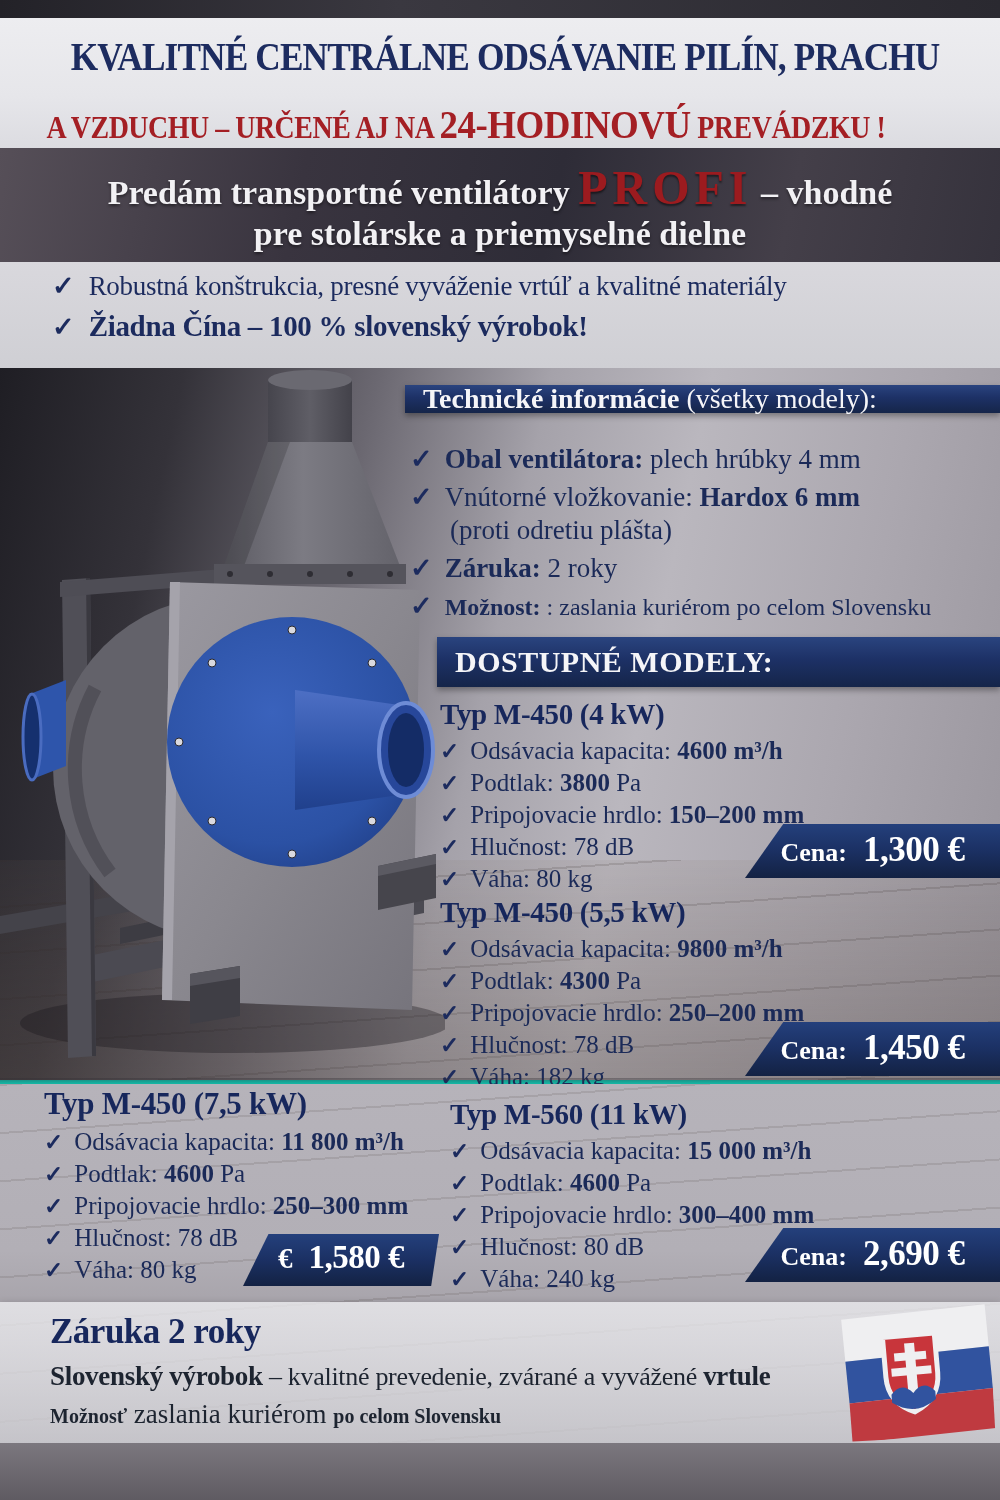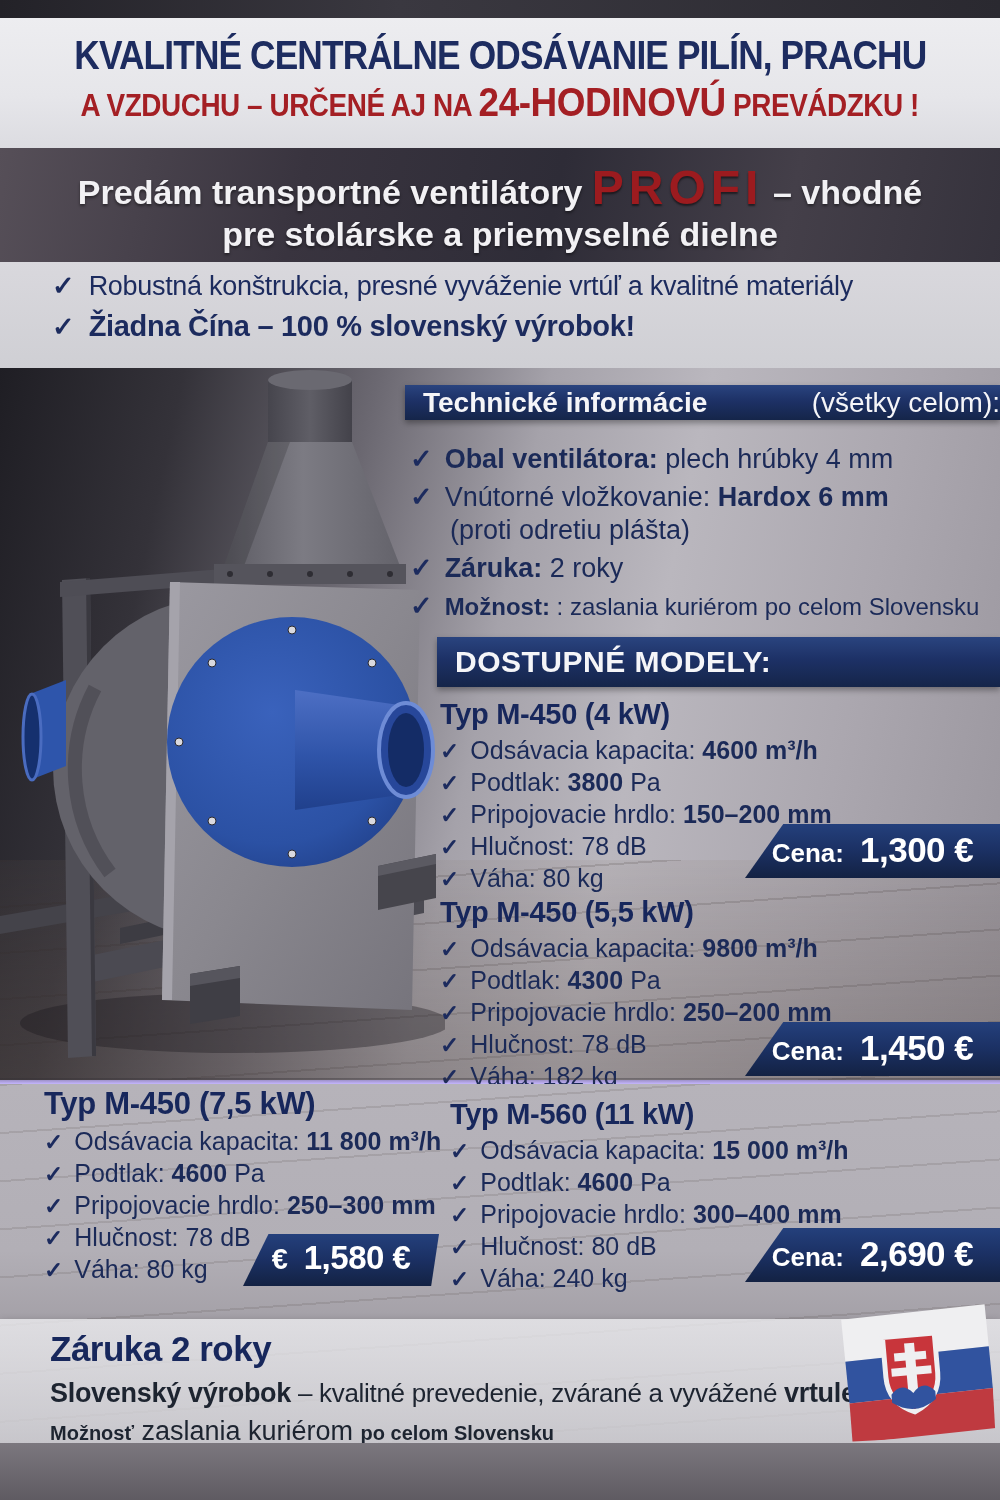--- a/index.html
+++ b/index.html
@@ -1,31 +1,31 @@
 <!DOCTYPE html>
 <html><head>
 <meta charset="utf-8">
 <style>
   html,body{margin:0;padding:0;background:#555;}
   .page{
     position:relative;width:1000px;height:1500px;overflow:hidden;
-    font-family:Liberation Sans, sans-serif;
-    background:#c4b5fd;
+    font-family:Liberation Serif, serif;
+    background:#14b8a6;
   }
   .abs{position:absolute;}
 
   
   .strip-top{left:0;top:0;width:1000px;height:18px;
     background:linear-gradient(90deg,#232228,#3a3840 40%,#2a2930);}
   .band-title{left:0;top:18px;width:1000px;height:130px;
     background:linear-gradient(180deg,#ededf0,#e6e6ea 60%,#dcdce1);}
   .title-l1{display:block;text-align:center;margin-top:14px;
     font-size:41px;font-weight:700;color:#1d2c60;white-space:nowrap;letter-spacing:-1px;}
   .title-l1 .sq{display:inline-block;transform:scaleX(.86);transform-origin:center;}
-  .title-l2{display:block;text-align:center;margin-top:0;white-space:nowrap;color:#a41f24;font-weight:700;}
+  .title-l2{display:block;text-align:left;margin-top:20px;white-space:nowrap;color:#a41f24;font-weight:700;}
   .title-l2 .sq{display:inline-block;transform:scaleX(.9);transform-origin:center;}
   .t2-small{font-size:31px;letter-spacing:-0.5px;}
   .t2-big{font-size:41px;letter-spacing:-0.5px;}
 
   .band-dark{left:0;top:148px;width:1000px;height:140px;color:#f2f1f4;
     background:linear-gradient(102deg,#564f58 0%,#39343f 30%,#2e2c37 55%,#443f49 78%,#35323c 100%);}
   .sub-l1{display:block;text-align:center;margin-top:12px;font-size:34px;font-weight:700;white-space:nowrap;
     text-shadow:0 2px 3px rgba(0,0,0,.45);}
   .brand{font-size:48px;color:#9c1b1f;letter-spacing:5px;font-weight:700;
     text-shadow:0 2px 2px rgba(0,0,0,.5);}
@@ -48,21 +48,21 @@
       linear-gradient(180deg, rgba(128,112,100,.12), rgba(92,80,74,.5));}
   .divline{left:0;top:1078px;width:1000px;height:6px;background:linear-gradient(180deg,rgba(50,46,52,.4),rgba(50,46,52,0));}
   .lower{left:0;top:1084px;width:1000px;height:416px;
     background:
       repeating-linear-gradient(176deg, rgba(70,60,55,.14) 0 2px, rgba(0,0,0,0) 2px 48px),
       linear-gradient(180deg,#b6b3ba 0%,#b2afb6 40%,#a09ca3 62%,#8a868d 82%,#6f6b72 100%);}
 
   
   .bar{background:linear-gradient(180deg,#2a447f 0%,#1d3166 45%,#152549 100%);
     color:#f5f5f8;display:flex;align-items:center;box-shadow:0 3px 6px rgba(0,0,0,.35);}
-  .tech-bar{left:405px;top:385px;width:595px;height:35px;padding-left:18px;box-sizing:border-box;justify-content:space-between;}
+  .tech-bar{left:405px;top:385px;width:595px;height:28px;padding-left:18px;box-sizing:border-box;}
   .tech-bar .b{font-weight:700;font-size:28px;}
   .tech-bar .r{font-weight:400;font-size:28px;white-space:pre;}
   .tech-list{left:410px;top:438px;width:590px;color:#1b2a58;}
   .tech-row{display:flex;align-items:baseline;gap:12px;margin-top:5px;font-size:27px;line-height:33px;}
   .tech-row .b{font-weight:700;}
   .tech-row.small{font-size:24px;}
   .tech-note{margin:0 0 0 40px;font-size:27px;line-height:33px;}
 
   .models-bar{left:437px;top:637px;width:563px;height:50px;padding-left:18px;box-sizing:border-box;
     font-weight:700;font-size:30px;letter-spacing:.5px;}
@@ -89,21 +89,21 @@
   .bdg2{left:745px;top:1022px;width:255px;height:54px;}
   .bdg4{left:745px;top:1228px;width:255px;height:54px;}
   .bdg3{left:243px;top:1234px;width:196px;height:52px;
     clip-path:polygon(13% 0,100% 0,96% 100%,0 100%);padding-top:5px;box-sizing:border-box;}
   .bdg3 .pl{font-size:29px;}
   .bdg3 .pa{font-size:33px;}
 
   
   .footer-band{left:0;top:1302px;width:1000px;height:176px;
     background:linear-gradient(180deg,rgba(238,238,241,.78),rgba(224,224,229,.66));
-    box-shadow:0 2px 8px rgba(0,0,0,.2);margin-top:17px;}
+    box-shadow:0 2px 8px rgba(0,0,0,.2);}
   .foot-title{margin:10px 0 0 50px;font-size:35px;font-weight:700;color:#17275c;letter-spacing:-0.5px;}
   .foot-l1{margin:9px 0 0 50px;font-size:26px;color:#1d2430;letter-spacing:-0.3px;}
   .foot-l1 .b{font-weight:700;font-size:27px;}
   .foot-l2{margin:7px 0 0 50px;font-size:27px;color:#1d2430;}
   .foot-l2 .b{font-weight:700;font-size:20px;}
   .flagwrap{left:840px;top:1306px;width:152px;height:132px;transform:rotate(-3deg);}
   .bottom-shadow{left:0;top:1443px;width:1000px;height:57px;
     background:linear-gradient(180deg,#7b777e,#5f5b62);}
 </style>
 </head>
@@ -215,21 +215,21 @@
     <ellipse cx="32" cy="369" rx="9" ry="43" fill="#15306e" stroke="#4a6cc0" stroke-width="3"></ellipse>
 
     <polygon points="378,498 436,486 436,530 378,542" fill="#46454c"></polygon>
     <polygon points="378,498 436,486 436,496 378,508" fill="#5b5a62"></polygon>
     <polygon points="190,606 240,598 240,648 190,656" fill="#3f3e45"></polygon>
     <polygon points="190,606 240,598 240,610 190,618" fill="#56555d"></polygon>
   </svg>
 
   <div class="abs bar tech-bar">
     <span class="b">Technické informácie</span>
-      <span class="r"> (všetky celom):</span>
+      <span class="r"> (všetky modely):</span>
   </div>
   <div class="abs tech-list">
     <div class="tech-row">
       <span class="ckm">✓</span>
       <span><span></span><span class="b">Obal ventilátora:</span><span> plech hrúbky 4 mm</span></span>
     </div>
     <div class="tech-row">
       <span class="ckm">✓</span>
       <span><span>Vnútorné vložkovanie: </span><span class="b">Hardox 6 mm</span><span></span></span>
     </div>

